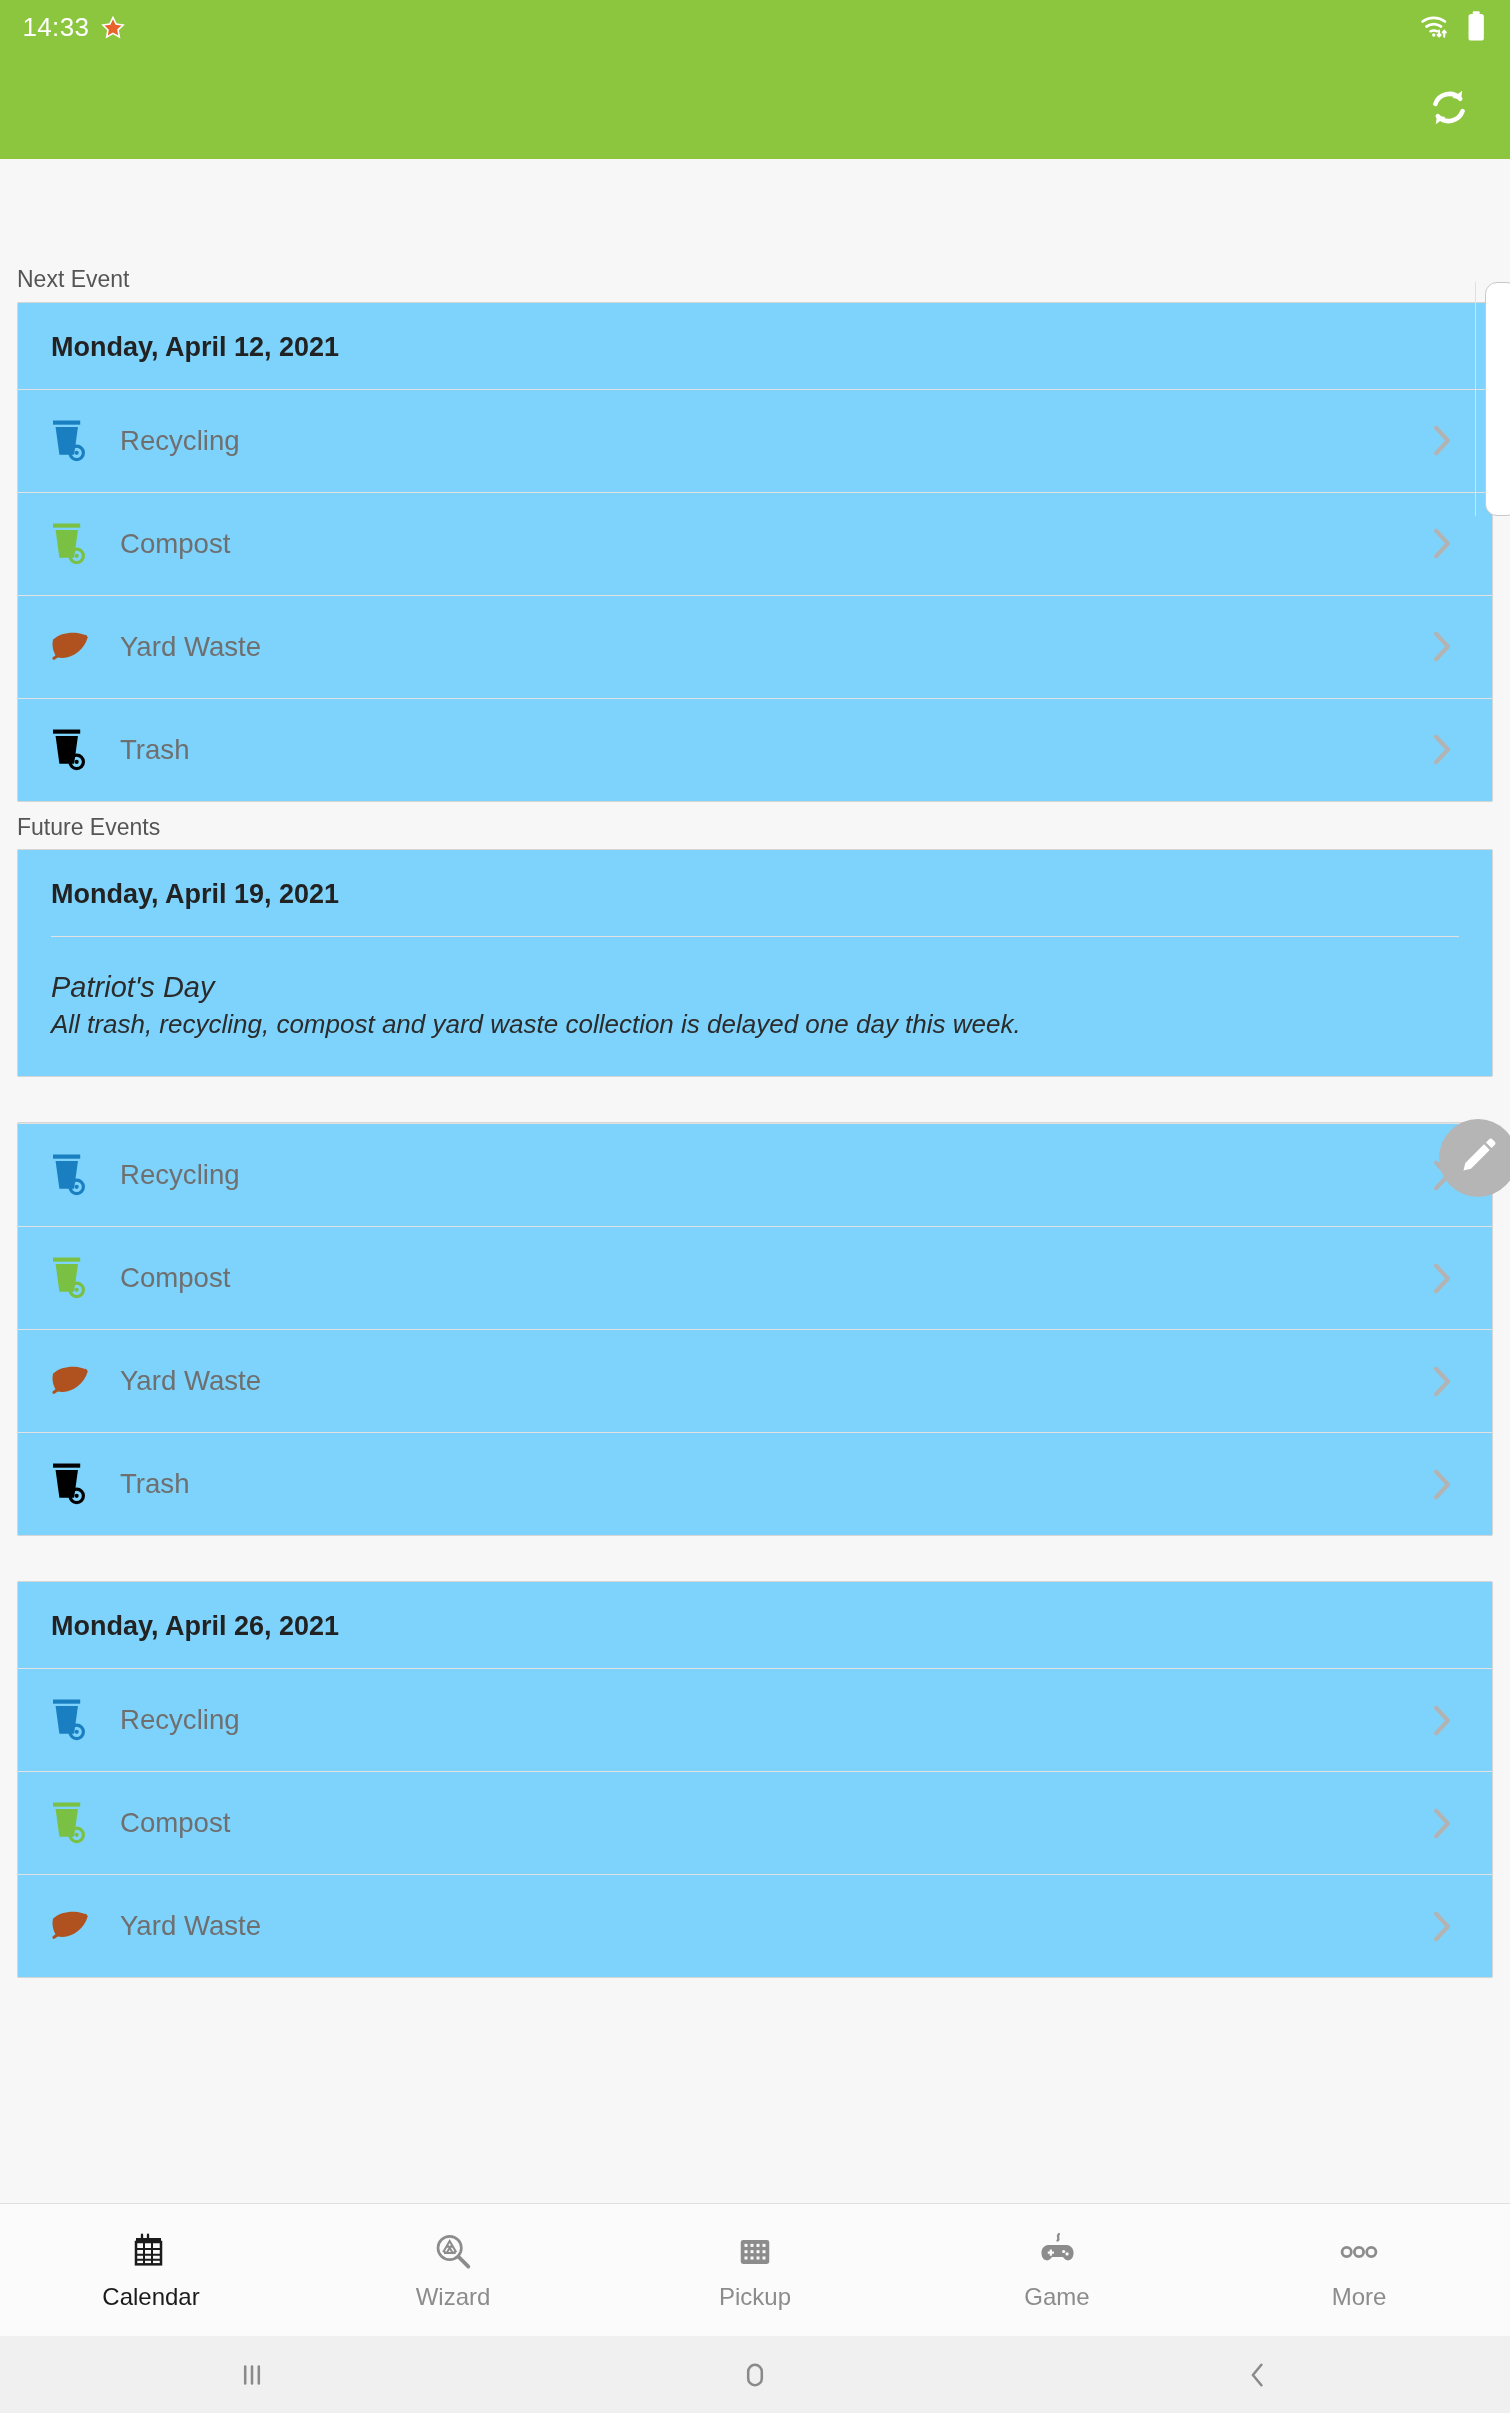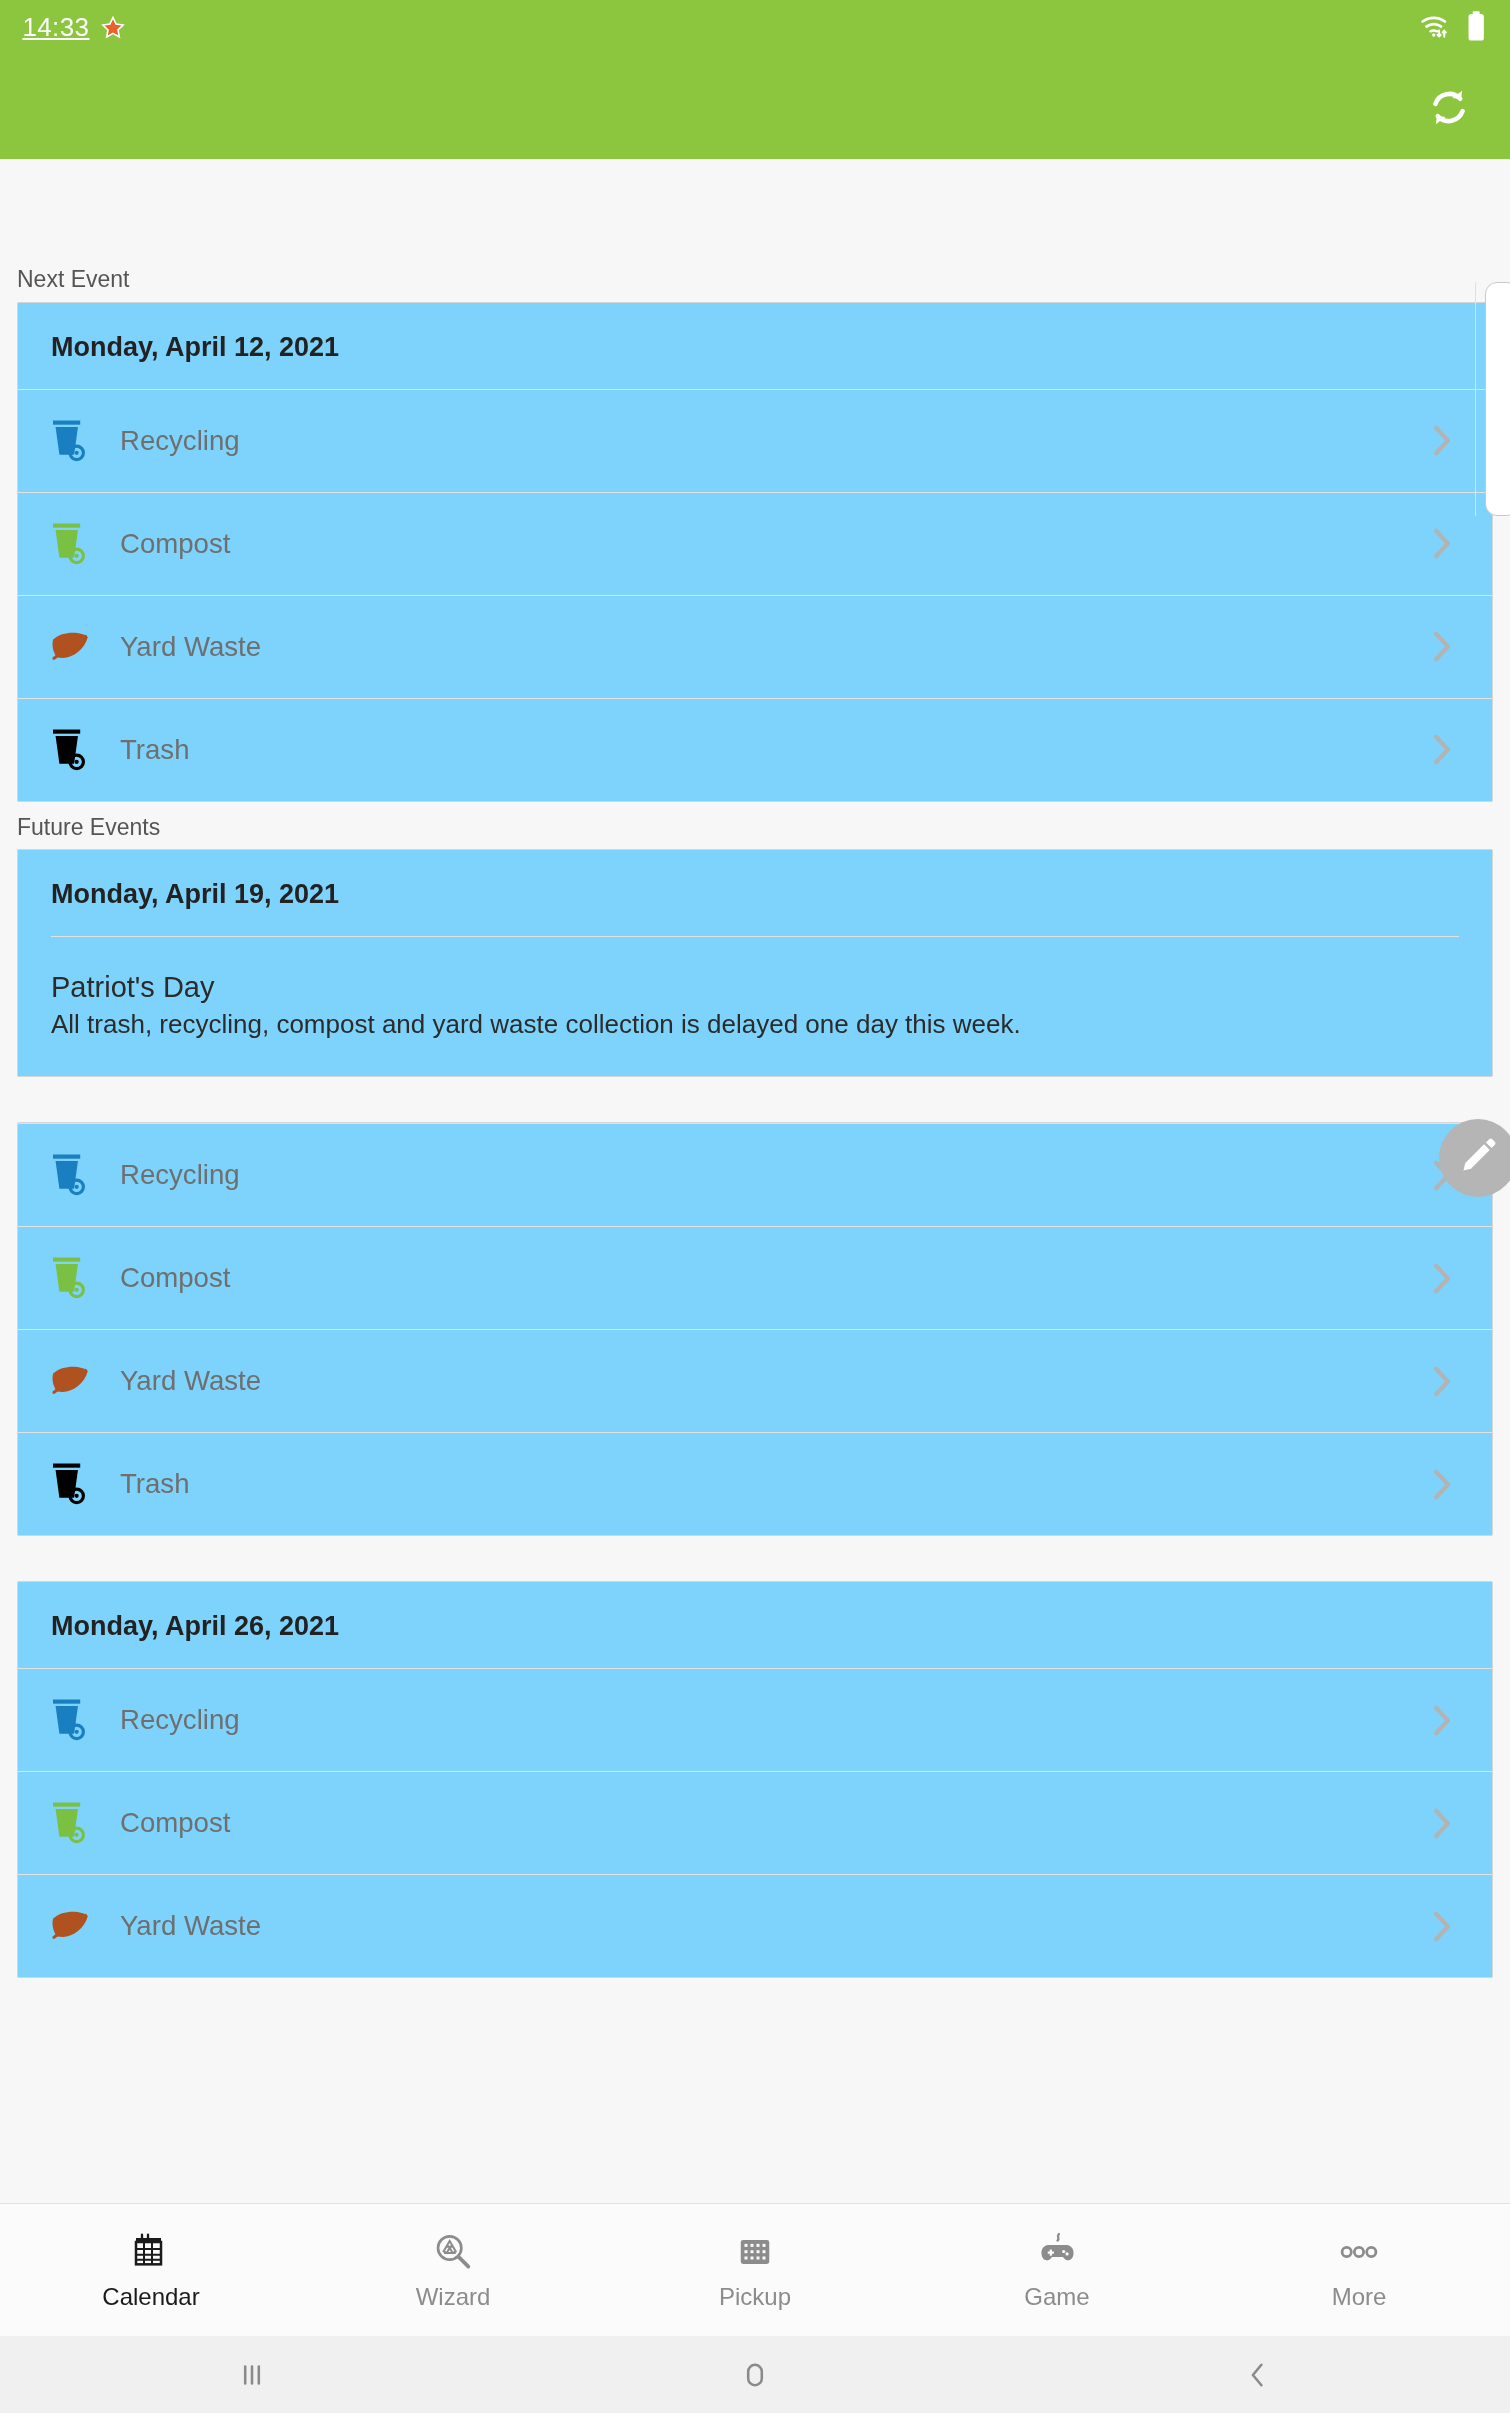--- a/index.html
+++ b/index.html
@@ -8,21 +8,21 @@
     background: #f7f7f7;
     font-family: "Liberation Sans", sans-serif;
     overflow: hidden;
   }
   #app { position: relative; width: 1510px; height: 2413px; background:#f7f7f7; }
 
   
   .statusbar {
     height: 55px; background: #8CC63F;
     display: flex; align-items: center;
-    padding: 0 22.4px; color: #fff; text-decoration: underline;
+    padding: 0 22.4px; color: #fff;
   }
   .sb-time { font-size: 26px; letter-spacing: 0.4px; }
   .sb-star { margin-left: 12px; display:flex; align-items:center; }
   .sb-right { margin-left: auto; display: flex; align-items: center; gap: 12px; }
 
   
   .appbar {
     height: 104px; background: #8CC63F;
     display: flex; align-items: center; position: relative;
   }
@@ -67,21 +67,21 @@
   .row {
     display: flex; align-items: center;
     height: 103px;
     border-top: 0.9px solid #e2e2e2;
     padding: 0 33px 0 31px;
   }
   .row-icon { width: 52px; flex: none; display:flex; align-items:center; justify-content:flex-start;}
   .row-label { font-size: 27.6px; color: #6f6f6f; margin-left: 19px; }
   .row-chev { margin-left: auto; display:flex; align-items:center; }
 
-  .notice { padding: 0 33px 0 33px; }
+  .notice { padding: 0 33px 0 33px; font-style: italic; }
   .notice-divider { border-top: 0.9px solid #e2e2e2; margin: 0 33px; }
   .notice-title { font-size: 29px; color: #2b2b2b; padding-top: 34px; }
   .notice-body { font-size: 26px; color: #2b2b2b; padding: 5.2px 0 36px 0; }
 
   .spacer { height: 45px; }
 
   
   .peek {
     position: absolute; right: -8.6px; top: 282px;
     width: 34px; height: 234px;

